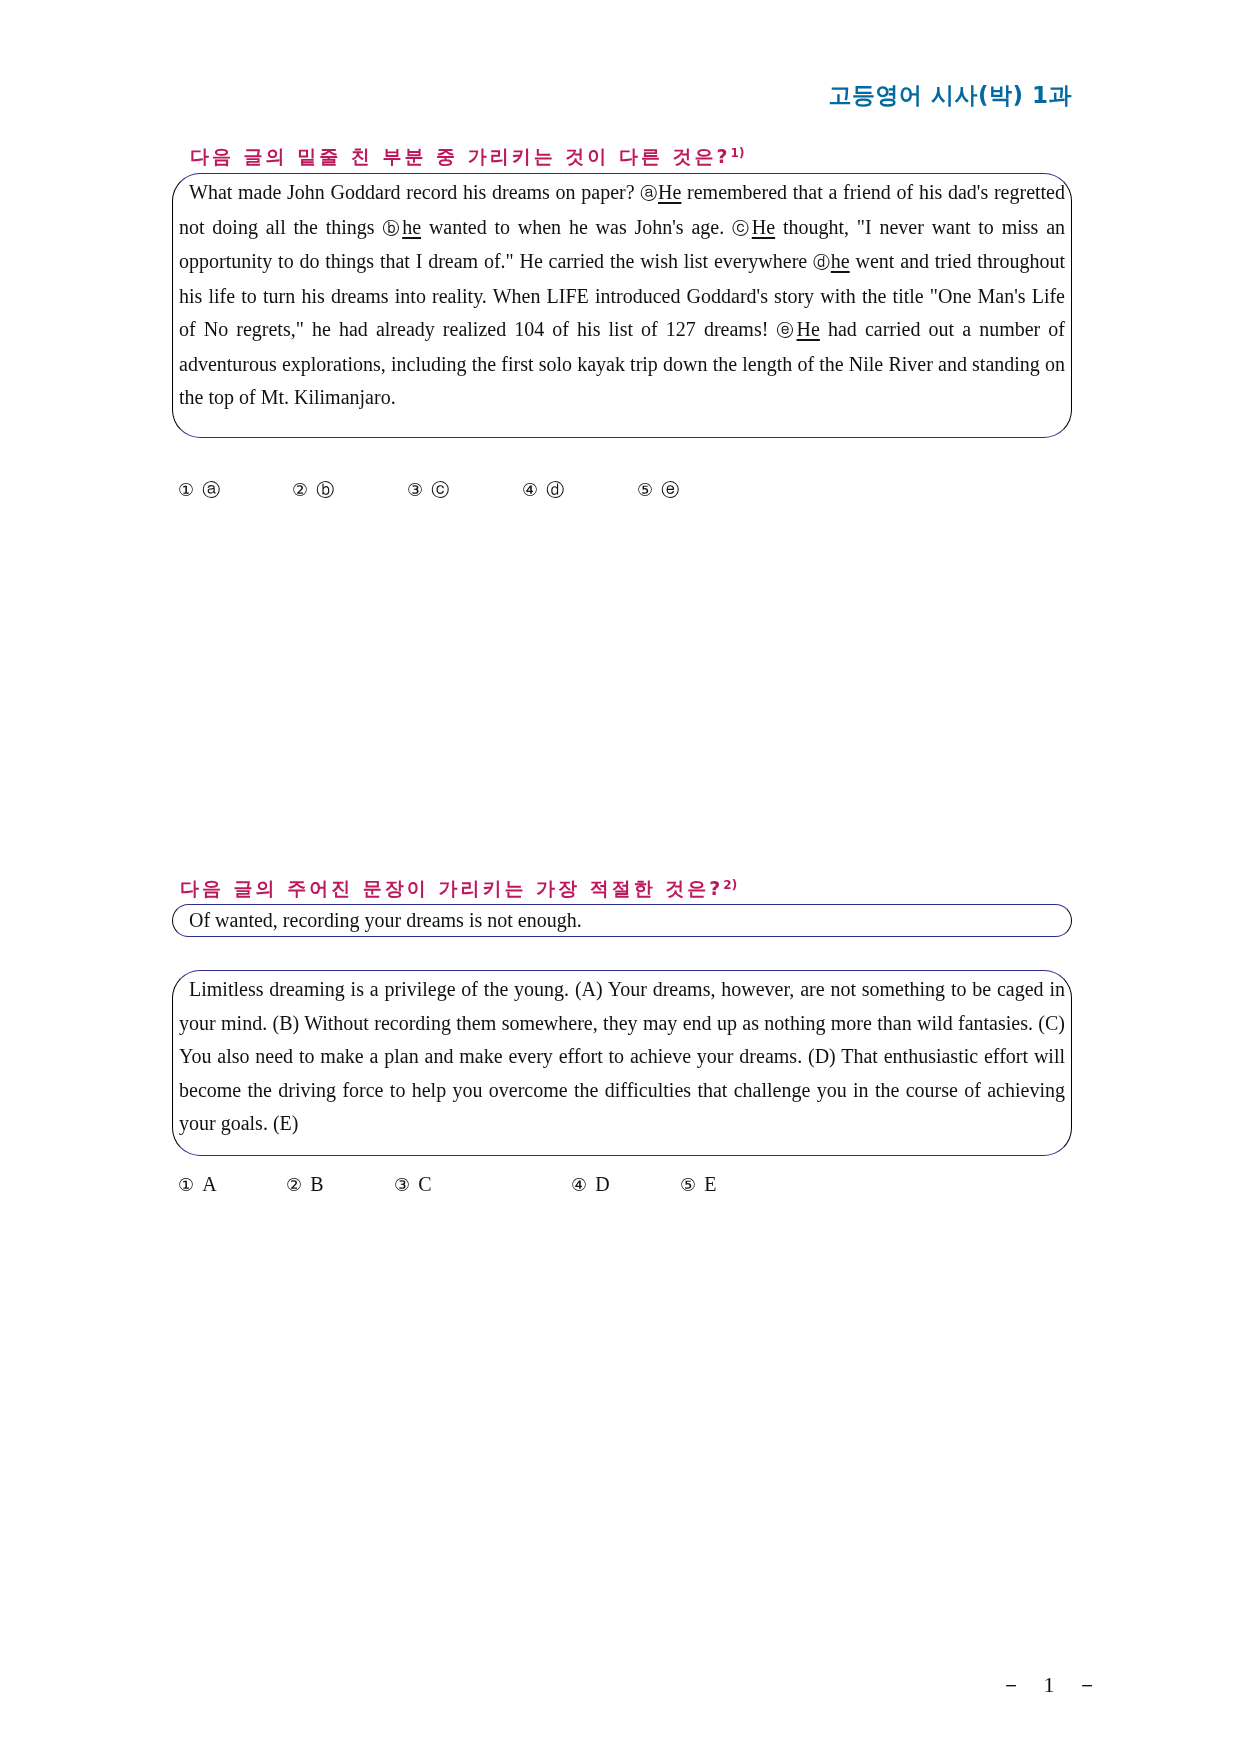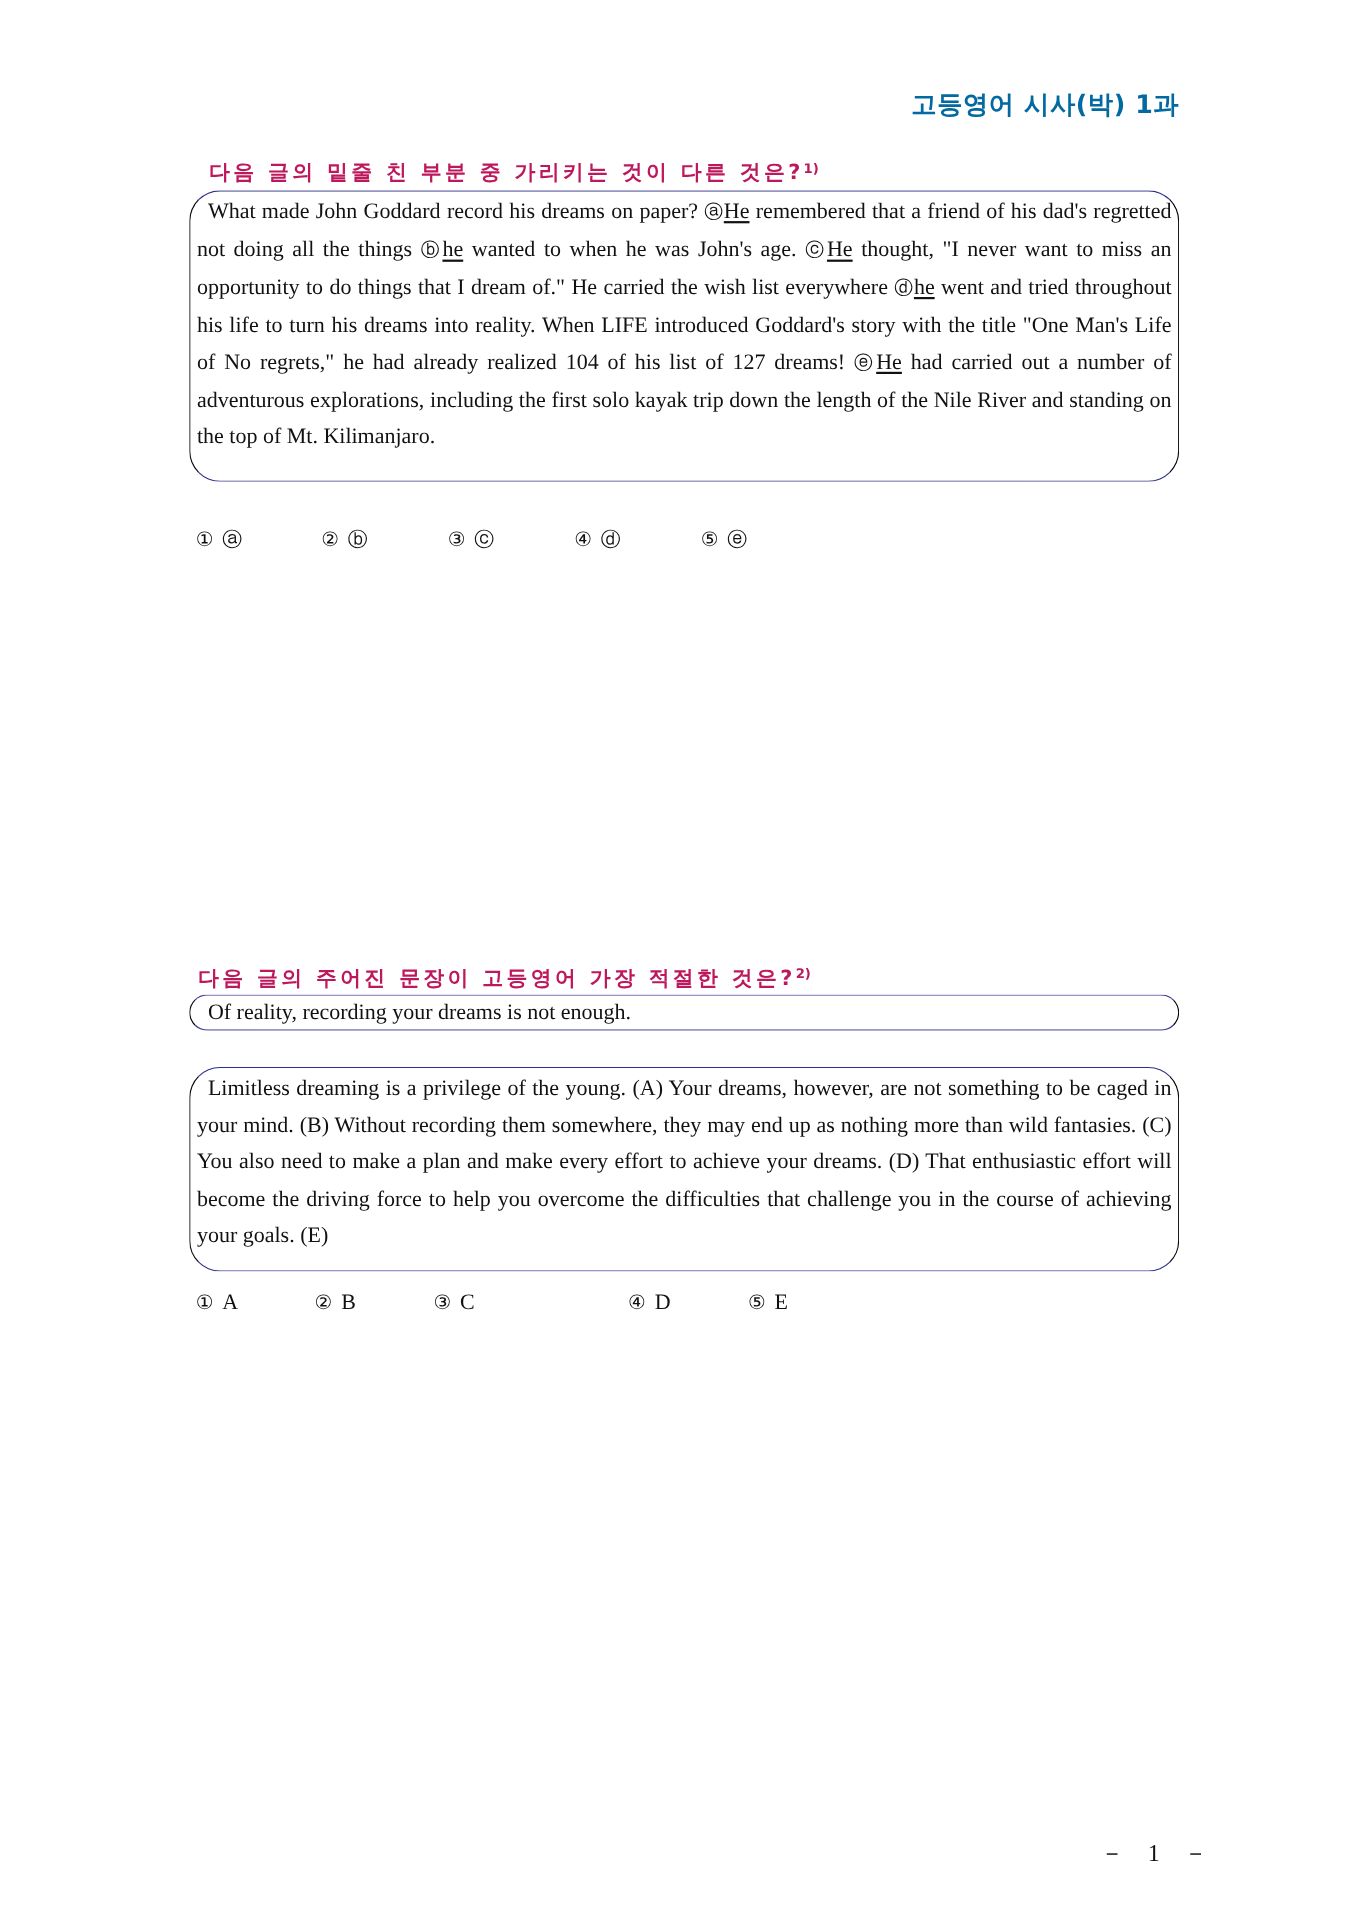--- a/index.html
+++ b/index.html
@@ -109,24 +109,24 @@
 </div>
 
 <div class="choices" style="top:478px;">
   <span class="choice" style="left:0px;"><span class="num">①</span><span class="val-circ">ⓐ</span></span>
   <span class="choice" style="left:114px;"><span class="num">②</span><span class="val-circ">ⓑ</span></span>
   <span class="choice" style="left:229px;"><span class="num">③</span><span class="val-circ">ⓒ</span></span>
   <span class="choice" style="left:344px;"><span class="num">④</span><span class="val-circ">ⓓ</span></span>
   <span class="choice" style="left:459px;"><span class="num">⑤</span><span class="val-circ">ⓔ</span></span>
 </div>
 
-<div class="q-title" style="left:180px; top:876px;"><span>다음 글의 주어진 문장이 고등영어 가장 적절한 것은?</span><sup>2)</sup></div>
+<div class="q-title" style="left:180px; top:876px;"><span>다음 글의 주어진 문장이 가리키는 가장 적절한 것은?</span><sup>2)</sup></div>
 
 <div class="box" style="top:904px; height:33px; padding-top:0; line-height:30px;">
-  <p> Of reality, recording your dreams is not enough.</p>
+  <p> Of wanted, recording your dreams is not enough.</p>
 </div>
 
 <div class="box" style="top:970px; height:186px;">
   <p> Limitless dreaming is a privilege of the young. (A) Your dreams, however, are not something to be caged in your mind. (B) Without recording them somewhere, they may end up as nothing more than wild fantasies. (C) You also need to make a plan and make every effort to achieve your dreams. (D) That enthusiastic effort will become the driving force to help you overcome the difficulties that challenge you in the course of achieving your goals. (E)</p>
 </div>
 
 <div class="choices" style="top:1173px;">
   <span class="choice" style="left:0px;"><span class="num">①</span><span>A</span></span>
   <span class="choice" style="left:108px;"><span class="num">②</span><span>B</span></span>
   <span class="choice" style="left:216px;"><span class="num">③</span><span>C</span></span>

